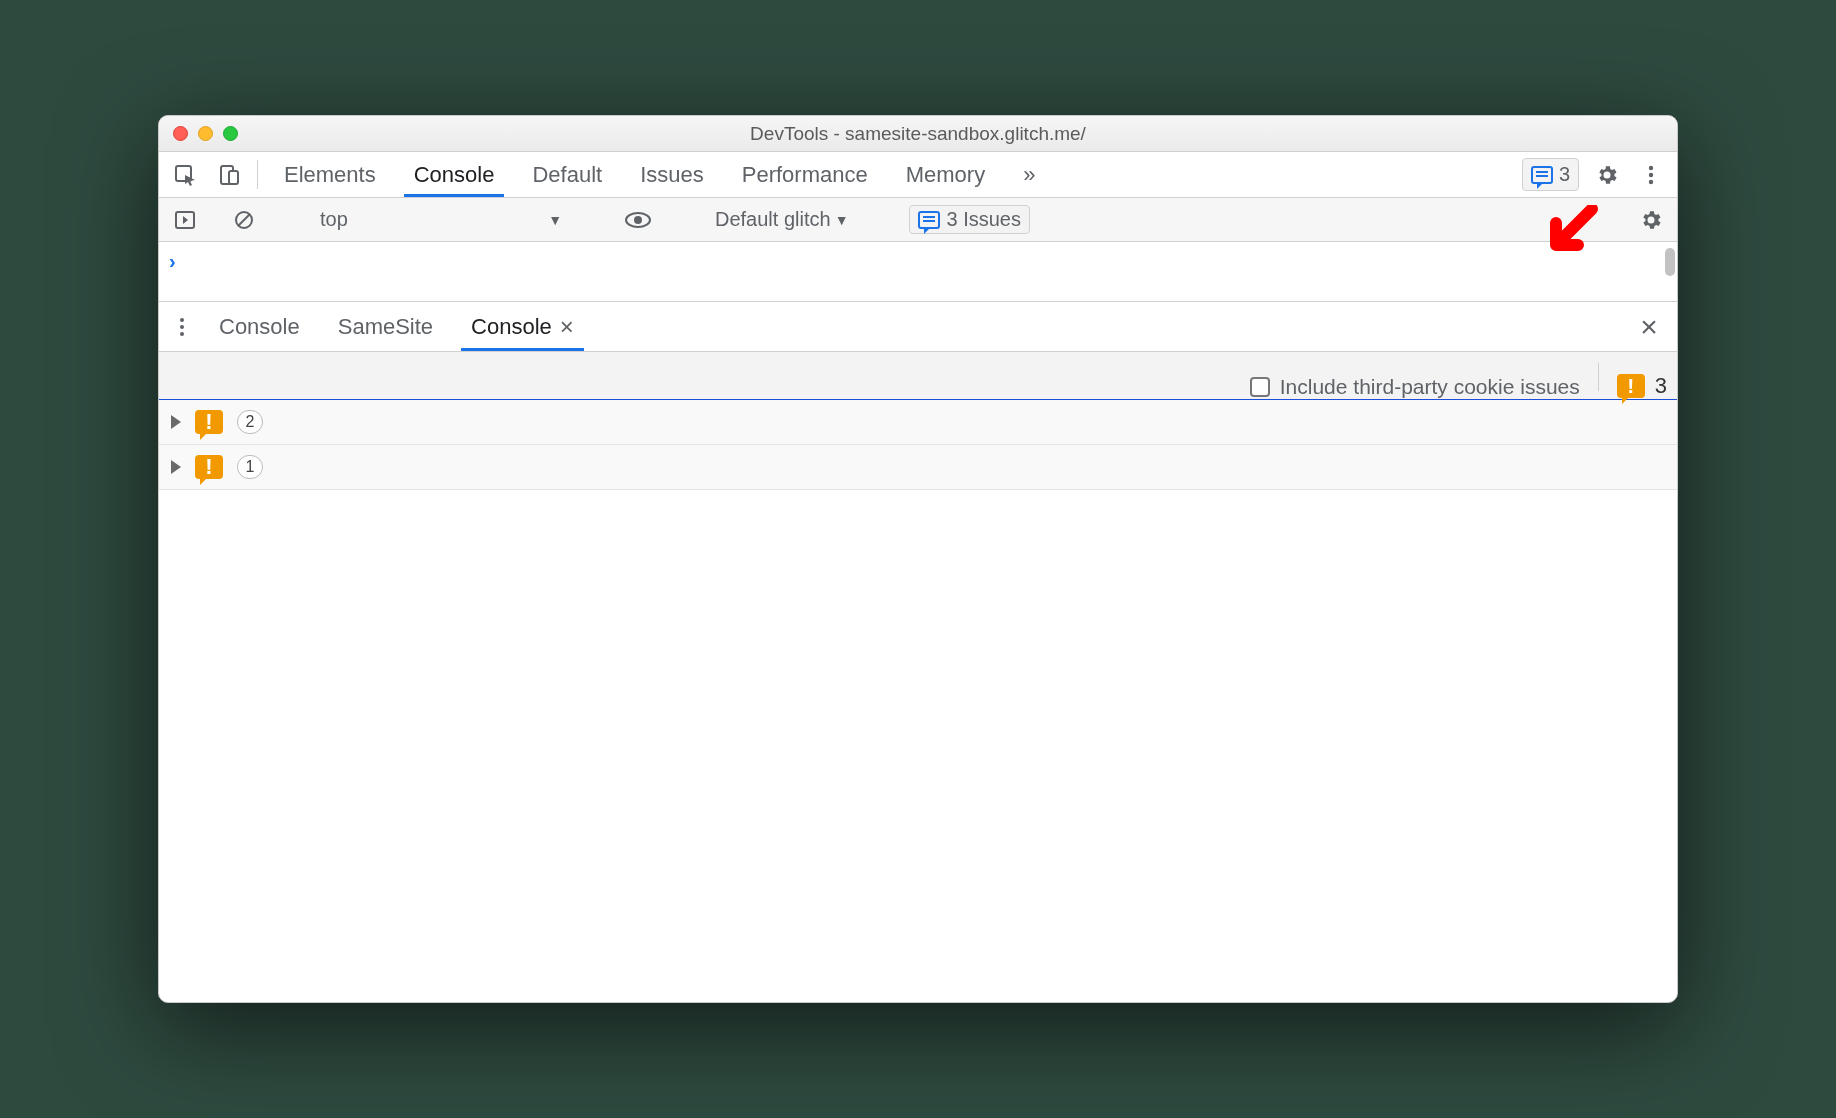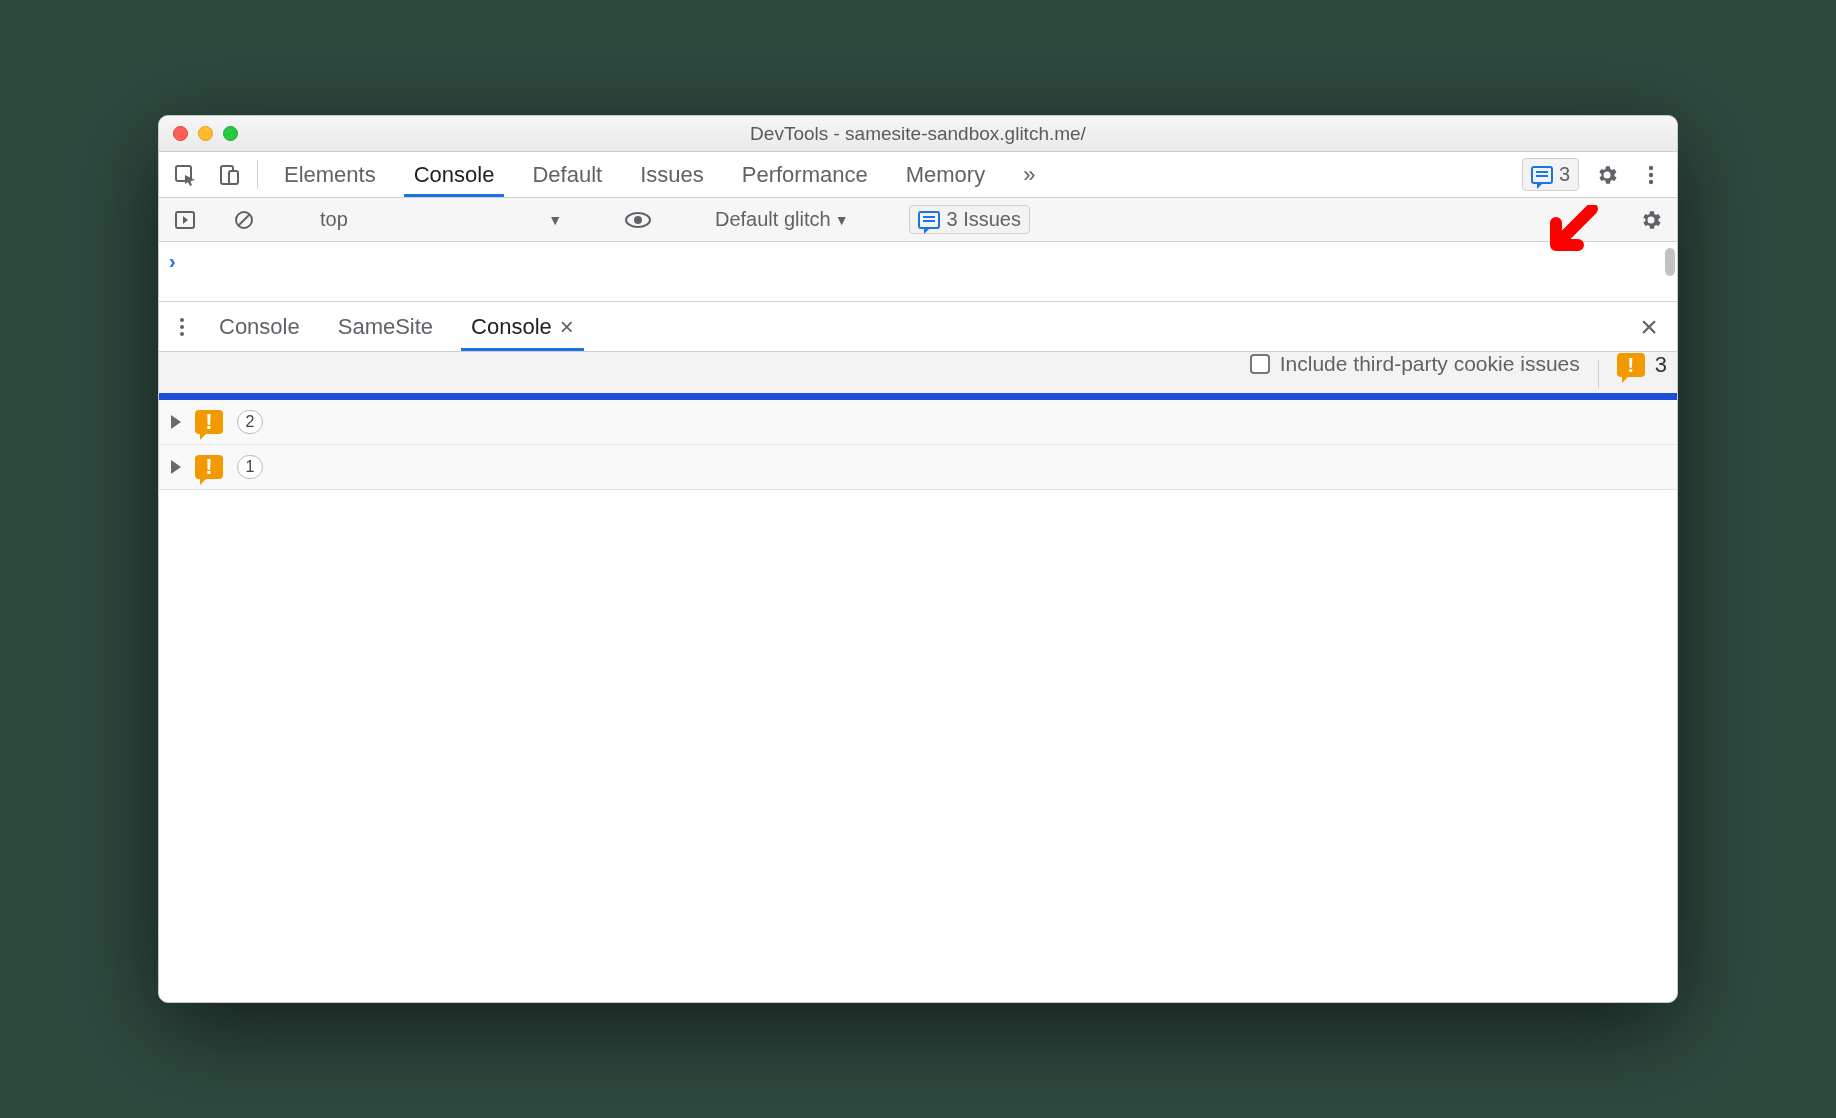--- a/index.html
+++ b/index.html
@@ -149,22 +149,22 @@
   .drawer-tab.active::after {
     content:""; position:absolute; left:8px; right:8px; bottom:0; height:3px; background:#1a73e8;
   }
   .drawer-close {
     margin-left:auto; width:44px; display:flex; align-items:center; justify-content:center;
   }
   
   .issues-toolbar {
     height: 48px;
     background:#f3f3f3;
-    border-bottom:7px solid #1d4ed8;
-    display:flex; align-items:flex-start; justify-content:flex-end;
+    border-bottom:1px solid #1d4ed8;
+    display:flex; align-items:flex-end; justify-content:flex-end;
     padding: 0 10px; gap:14px;
     font-size:21px; color:#5f6368;
   }
   .checkbox {
     width:20px;height:20px;border:2px solid #777;border-radius:4px;background:#fff;
   }
   
   .issue-row {
     display:flex; align-items:center;
     padding: 10px 12px;

